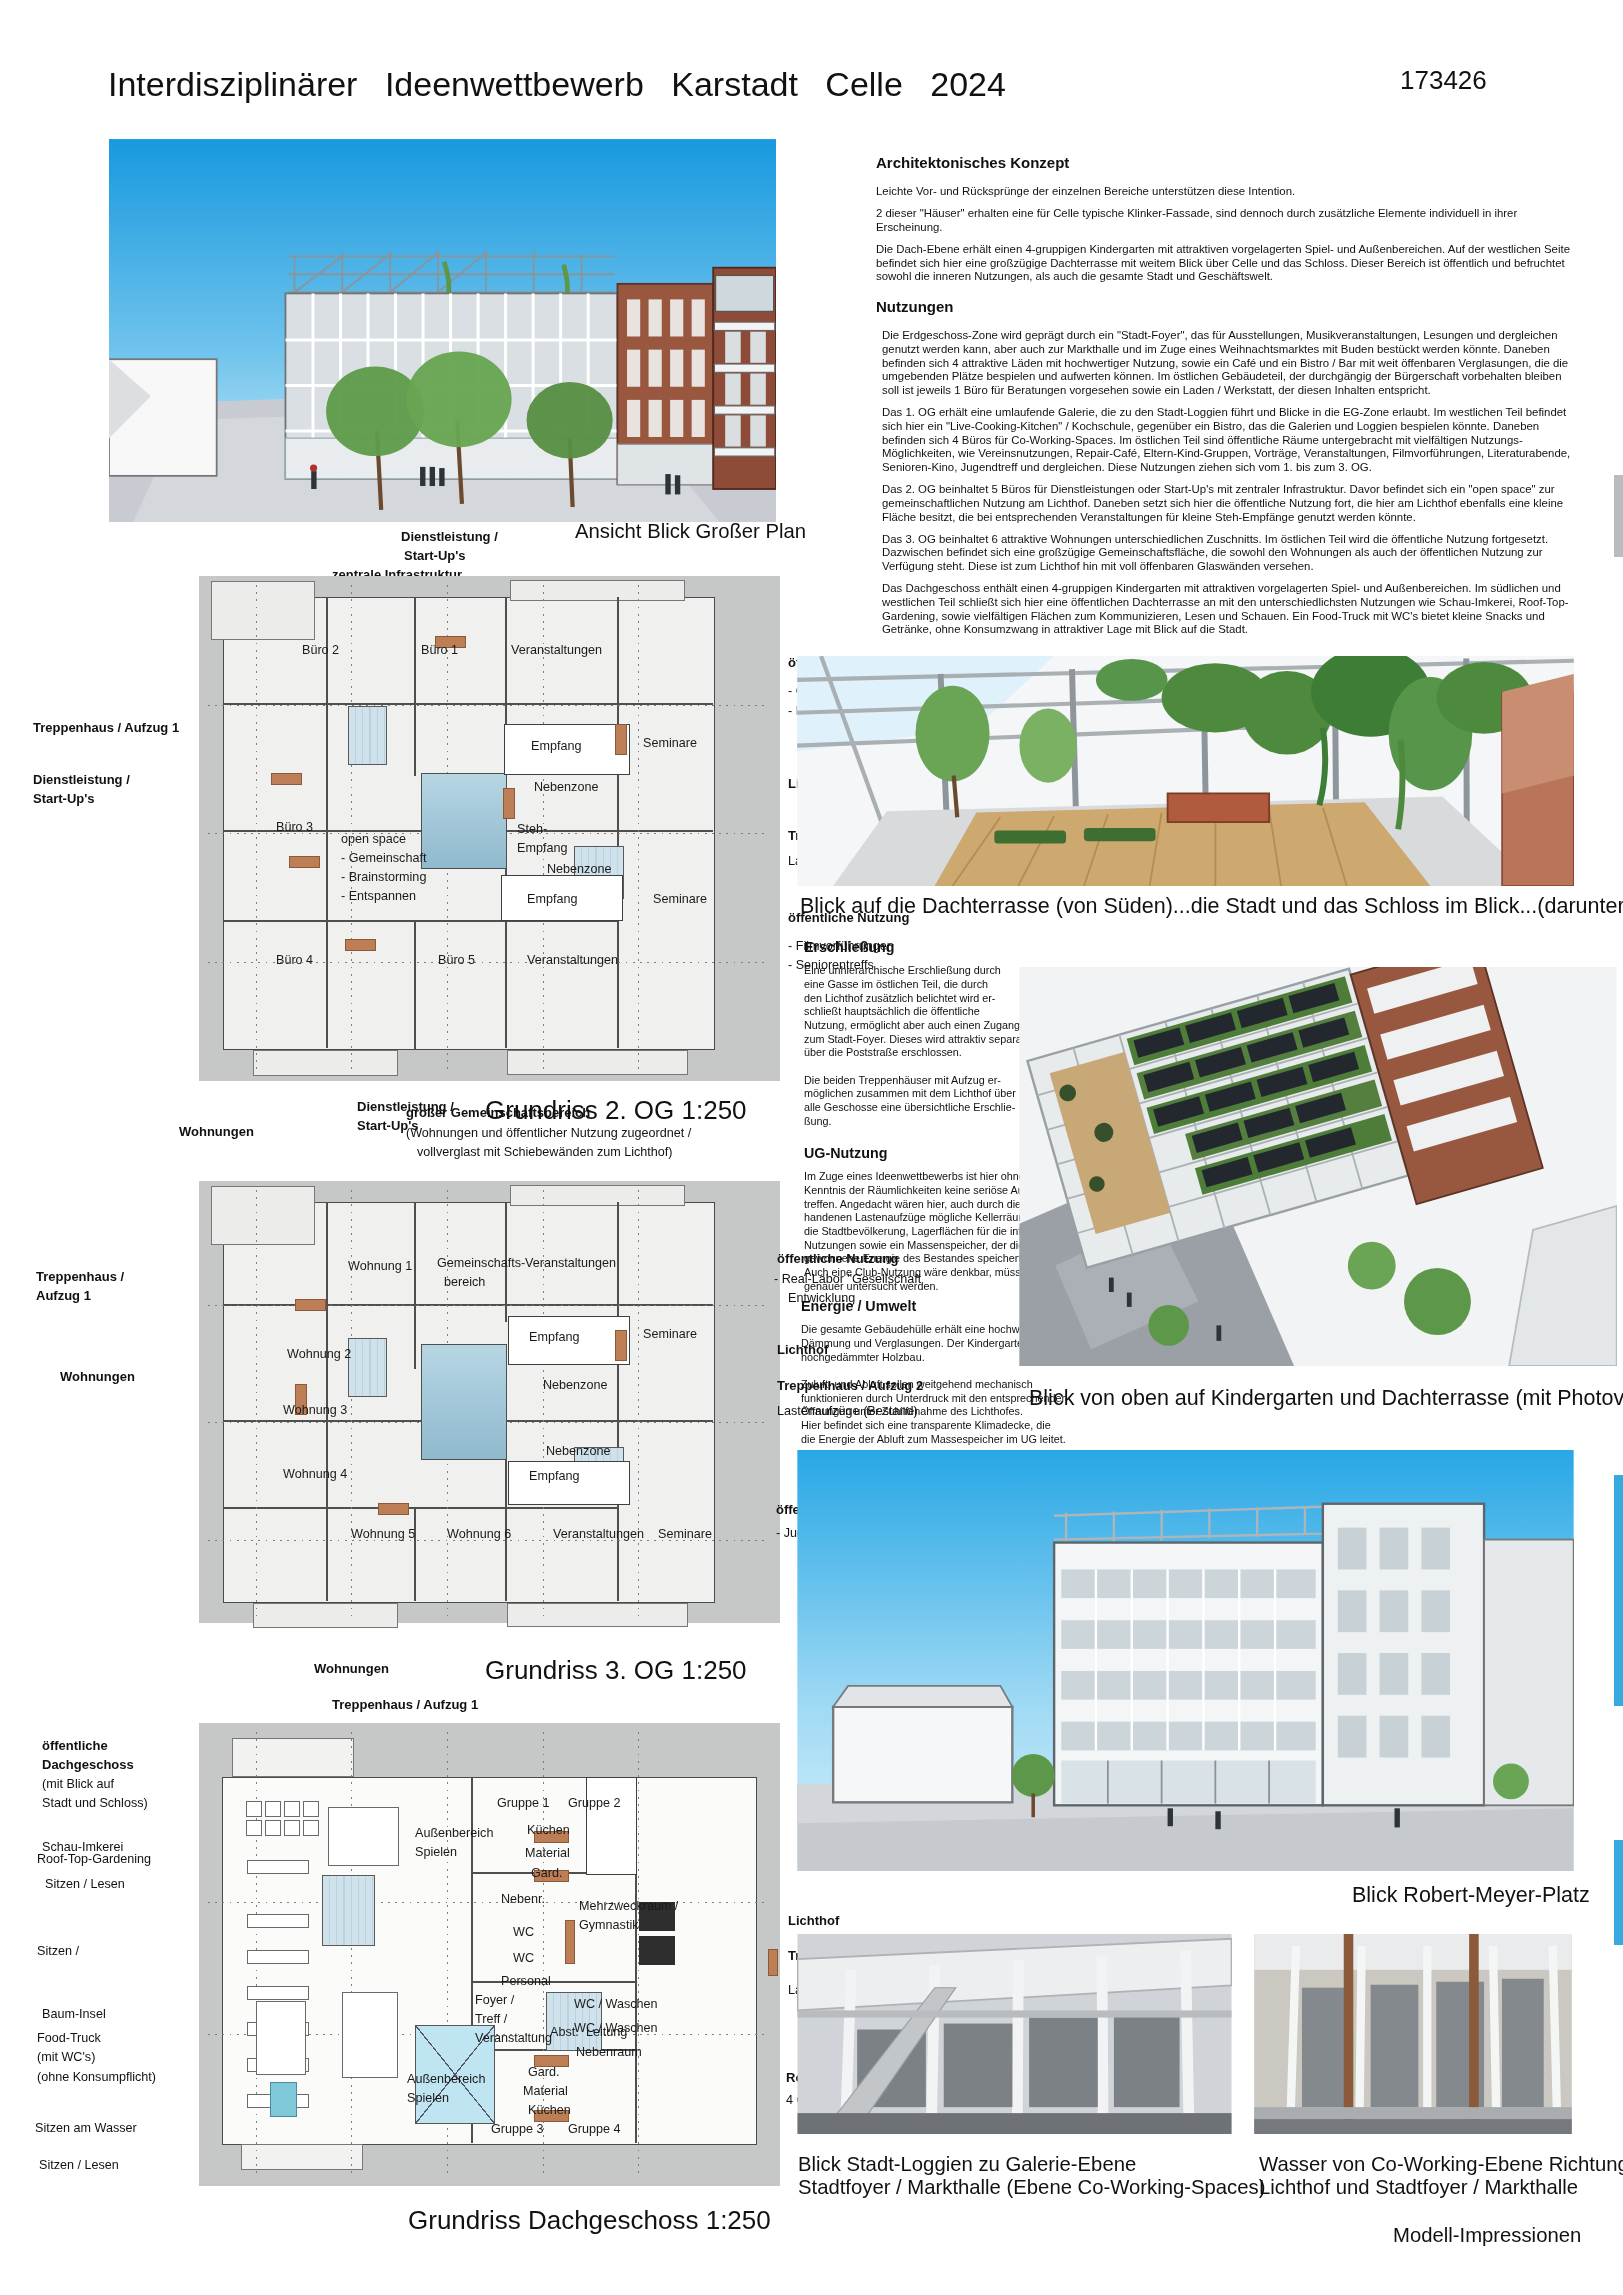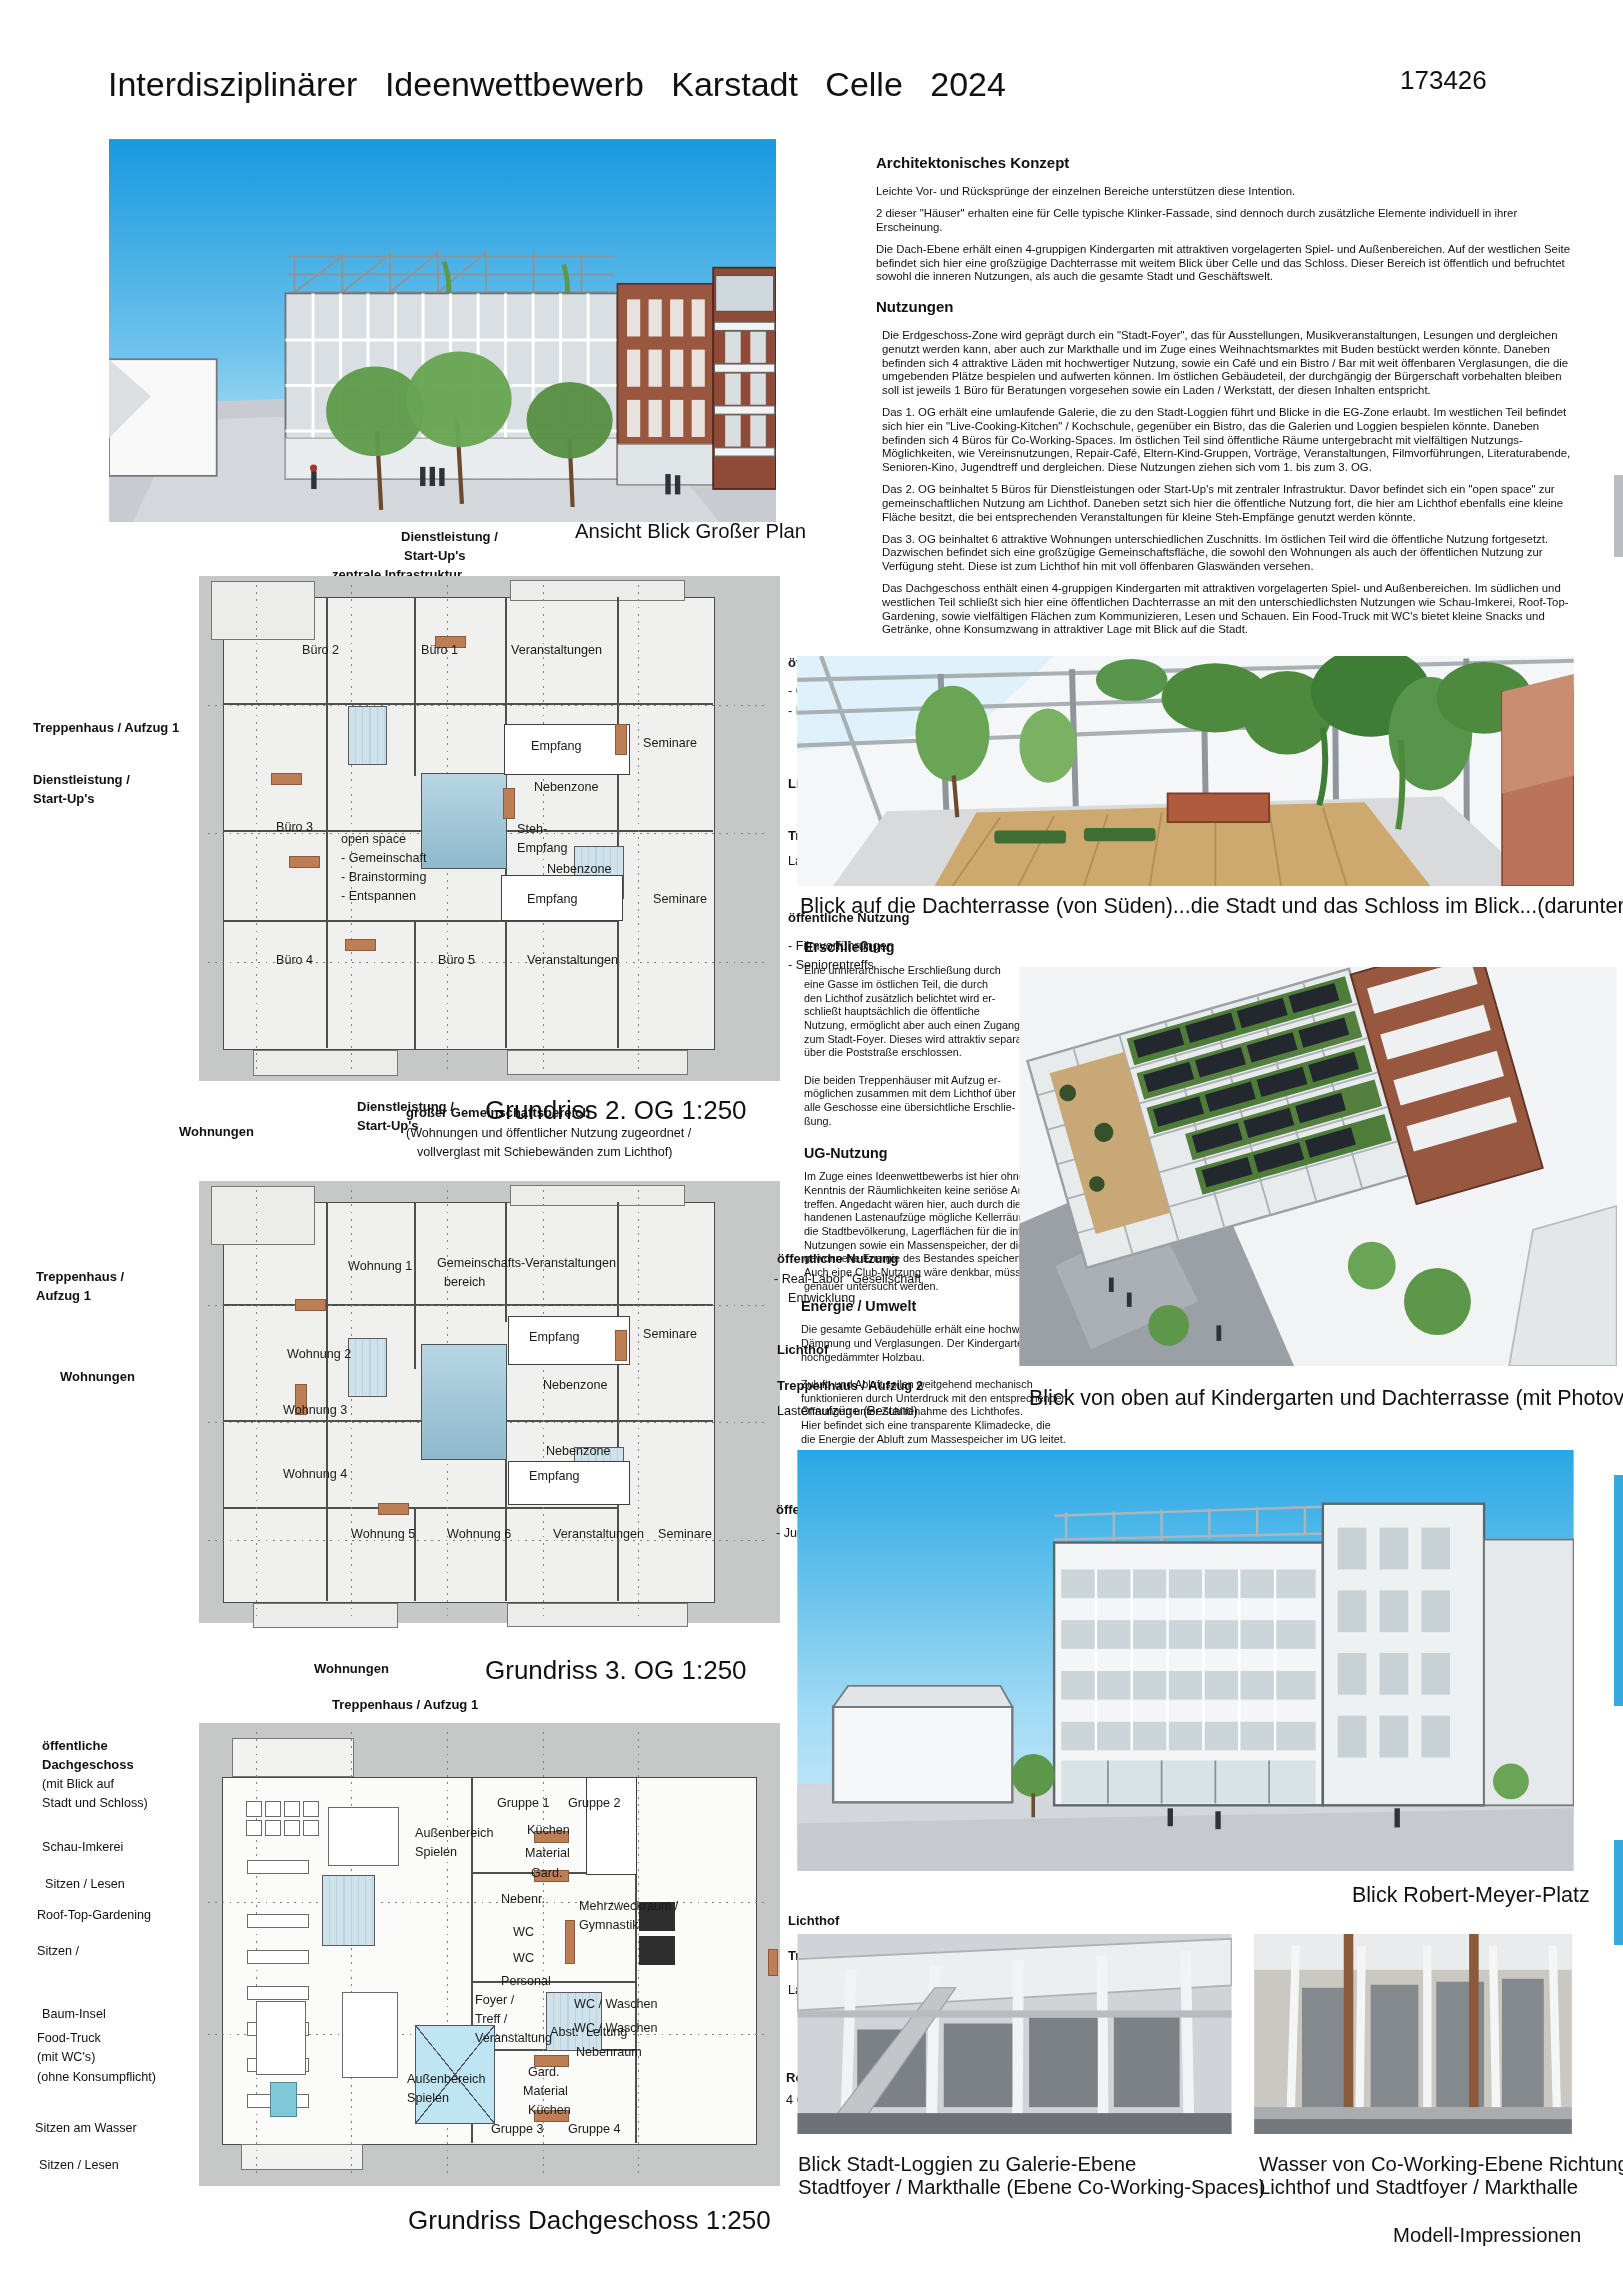--- a/index.html
+++ b/index.html
@@ -653,21 +653,21 @@
     <span class="abs room" style="left:208px;top:368px;">Spielen</span>
   </div>
 
   <div class="abs lblb" style="left:42px;top:1738px;">öffentliche</div>
   <div class="abs lblb" style="left:42px;top:1757px;">Dachgeschoss</div>
   <div class="abs lbl" style="left:42px;top:1777px;">(mit Blick auf</div>
   <div class="abs lbl" style="left:42px;top:1796px;">Stadt und Schloss)</div>
   <div class="abs lbl" style="left:42px;top:1840px;">Schau-Imkerei</div>
   <div class="abs lbl" style="left:45px;top:1877px;">Sitzen / Lesen</div>
   <div class="abs lbl" style="left:37px;top:1944px;">Sitzen /</div>
-  <div class="abs lbl" style="left:37px;top:1908px;text-align:center;">Roof-Top-Gardening</div>
+  <div class="abs lbl" style="left:37px;top:1852px;text-align:center;">Roof-Top-Gardening</div>
   <div class="abs lbl" style="left:37px;top:2031px;">Food-Truck</div>
   <div class="abs lbl" style="left:37px;top:2050px;">(mit WC's)</div>
   <div class="abs lbl" style="left:37px;top:2070px;">(ohne Konsumpflicht)</div>
   <div class="abs lbl" style="left:42px;top:2007px;">Baum-Insel</div>
   <div class="abs lbl" style="left:35px;top:2121px;">Sitzen am Wasser</div>
   <div class="abs lbl" style="left:39px;top:2158px;">Sitzen / Lesen</div>
 
   <div class="abs lblb" style="left:788px;top:1913px;">Lichthof</div>
   <div class="abs lblb" style="left:788px;top:1948px;">Treppenhaus / Aufzug 2</div>
   <div class="abs lbl" style="left:788px;top:1983px;">Lastenaufzüge (Bestand)</div>

